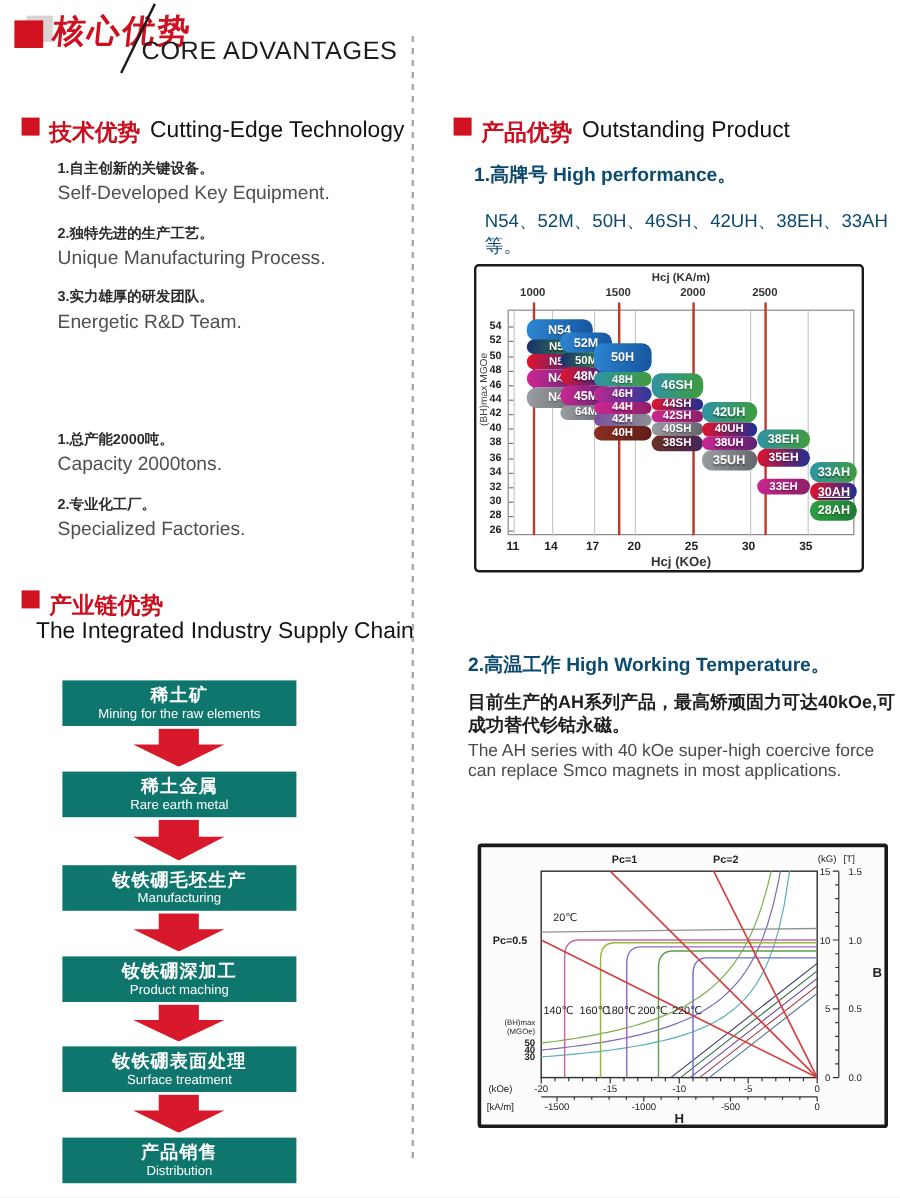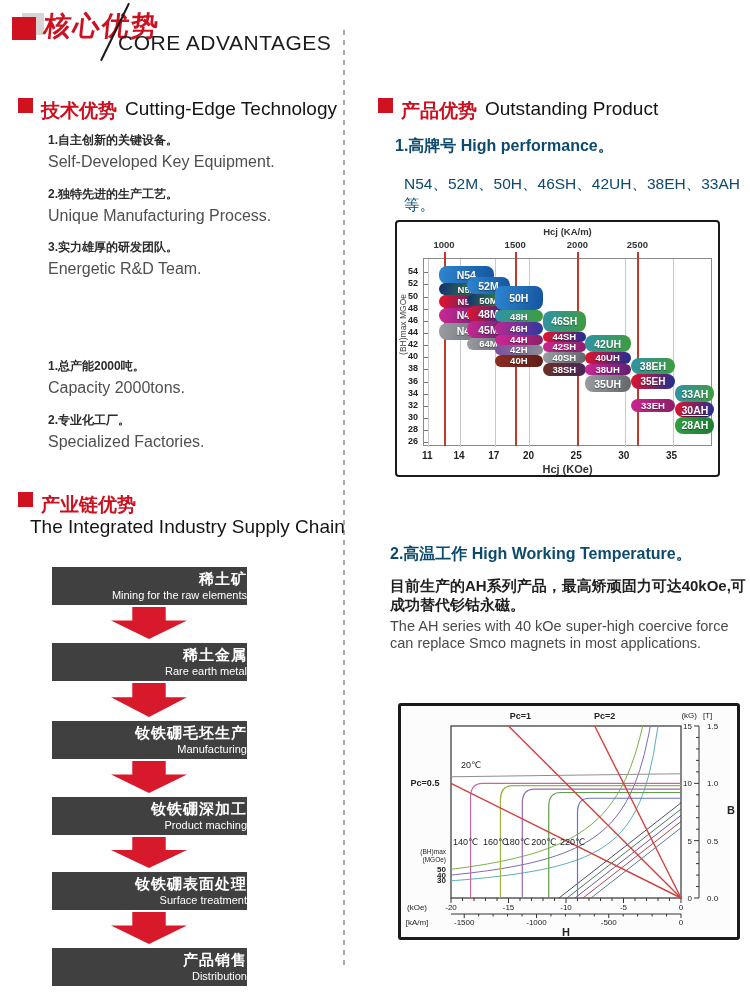--- a/index.html
+++ b/index.html
@@ -28,22 +28,22 @@
   .sec-bullet { width:15px; height:15px; background:#cf1120; flex:0 0 auto; }
   .sec-cn { font-size:19px; font-weight:700; color:#cc0f1e; }
   .sec-en { font-size:19px; color:#141414; }
 
   .item .cn { font-size:12px; font-weight:600; color:#2b2b2b; line-height:21px; }
   .item .en { font-size:16px; color:#4f4f4f; line-height:21px; }
 
   .subhead { font-size:19px; color:#141414; }
 
   
-  .flow-box { position:absolute; left:0; width:195px; height:38px; background:#404040;
-              color:#fff; text-align:right; }
+  .flow-box { position:absolute; left:0; width:195px; height:38px; background:#0f766e;
+              color:#fff; text-align:center; }
   .flow-box .cn { display:block; font-size:15px; font-weight:700; letter-spacing:1px; padding-top:3px; }
   .flow-box .en { display:block; font-size:11px; margin-top:0px; }
   .flow-arrow { position:absolute; left:59px; width:76px; background:#d8192b;
                 clip-path:polygon(28% 0, 72% 0, 72% 42%, 100% 42%, 50% 100%, 0 42%, 28% 42%); }
 
   
   .rline { font-size:16px; color:#0c4a6e; }
   .para-cn { font-size:15px; font-weight:700; color:#1f1f1f; line-height:19px; width:356px; }
   .para-en { font-size:14.5px; color:#4a4a4a; line-height:17px; width:356px; }
 

